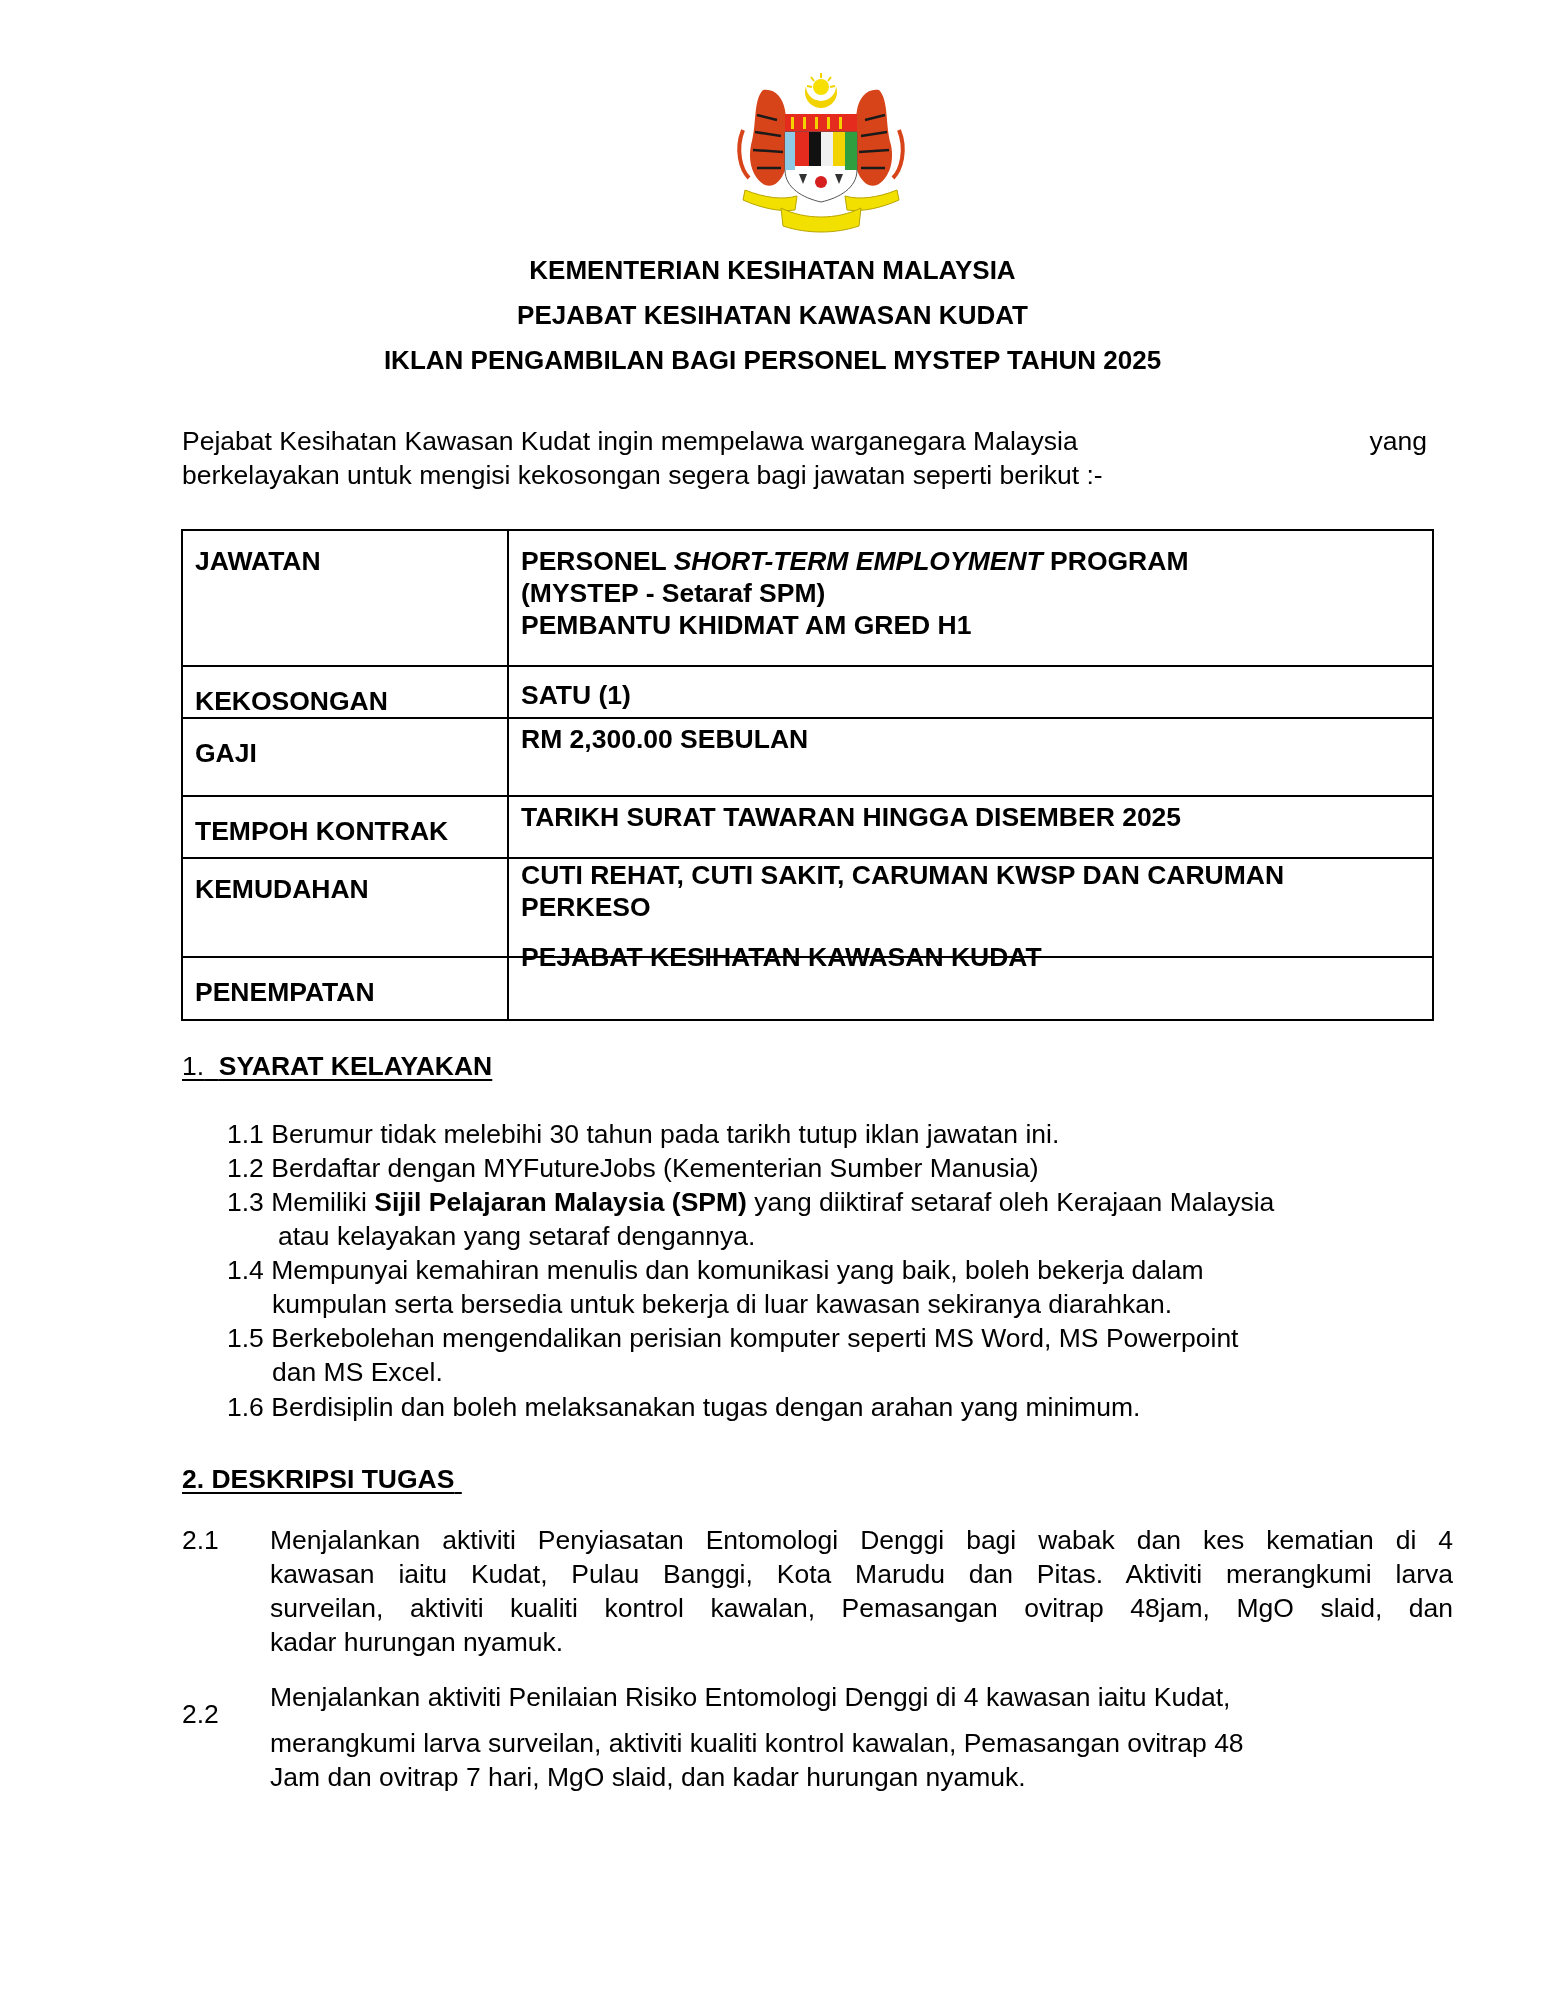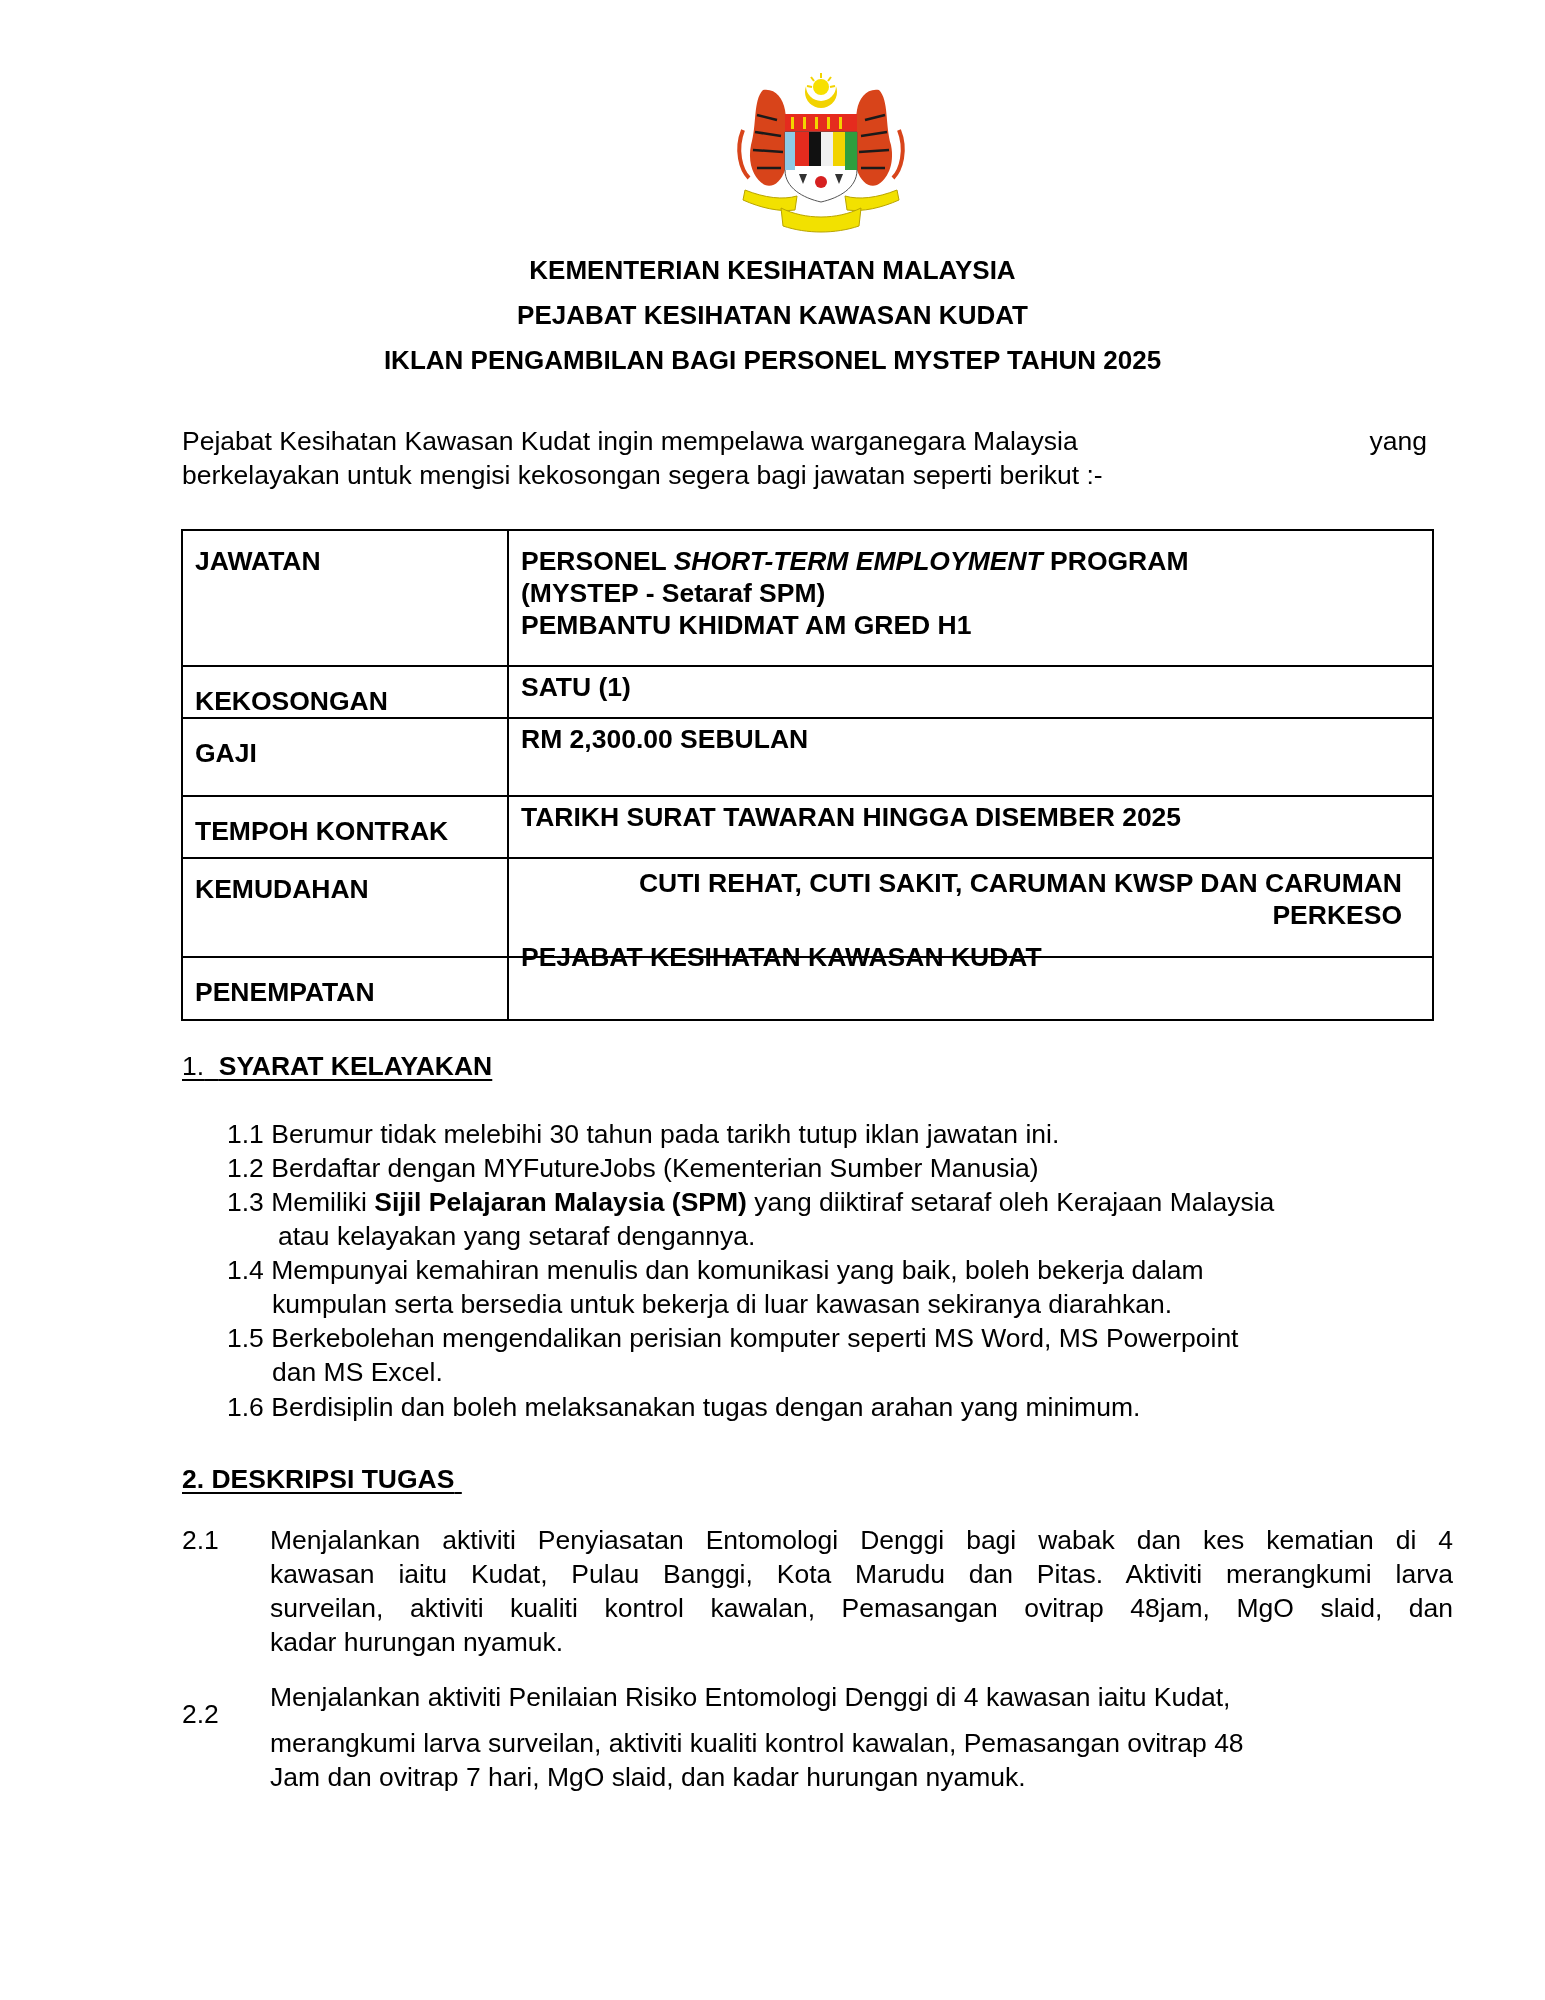--- a/index.html
+++ b/index.html
@@ -91,33 +91,33 @@
       <tr style="height:136px;">
     <td class="k" style="padding-top:14px;">JAWATAN</td>
     <td style="padding-top:14px;">
       <div><span>PERSONEL </span><span class="it">SHORT-TERM EMPLOYMENT</span><span> PROGRAM</span></div>
       <div>(MYSTEP - Setaraf SPM)</div>
       <div>PEMBANTU KHIDMAT AM GRED H1</div>
     </td>
   </tr>
   <tr style="height:44px;">
     <td class="k" style="padding-top:18px;">KEKOSONGAN</td>
-    <td style="padding-top:4px;">SATU (1)</td>
+    <td style="padding-top:12px;">SATU (1)</td>
   </tr>
   <tr style="height:78px;">
     <td class="k" style="padding-top:18px;">GAJI</td>
     <td style="padding-top:4px;">RM 2,300.00 SEBULAN</td>
   </tr>
   <tr style="height:62px;">
     <td class="k" style="padding-top:18px;">TEMPOH KONTRAK</td>
     <td style="padding-top:4px;">TARIKH SURAT TAWARAN HINGGA DISEMBER 2025</td>
   </tr>
   <tr style="height:99px;">
     <td class="k" style="padding-top:14px;">KEMUDAHAN</td>
-    <td style="padding-top:8px; padding-right:30px;text-align:right;">CUTI REHAT, CUTI SAKIT, CARUMAN KWSP DAN CARUMAN PERKESO</td>
+    <td style="padding-top:0; padding-right:30px;">CUTI REHAT, CUTI SAKIT, CARUMAN KWSP DAN CARUMAN PERKESO</td>
   </tr>
   <tr style="height:63px;">
     <td class="k" style="padding-top:18px;">PENEMPATAN</td>
     <td style="padding:0 12px; position:relative;">
       <div style="position:absolute; left:12px; top:-17px;">PEJABAT KESIHATAN KAWASAN KUDAT</div>
     </td>
   </tr>
 </tbody>
   </table>
 

